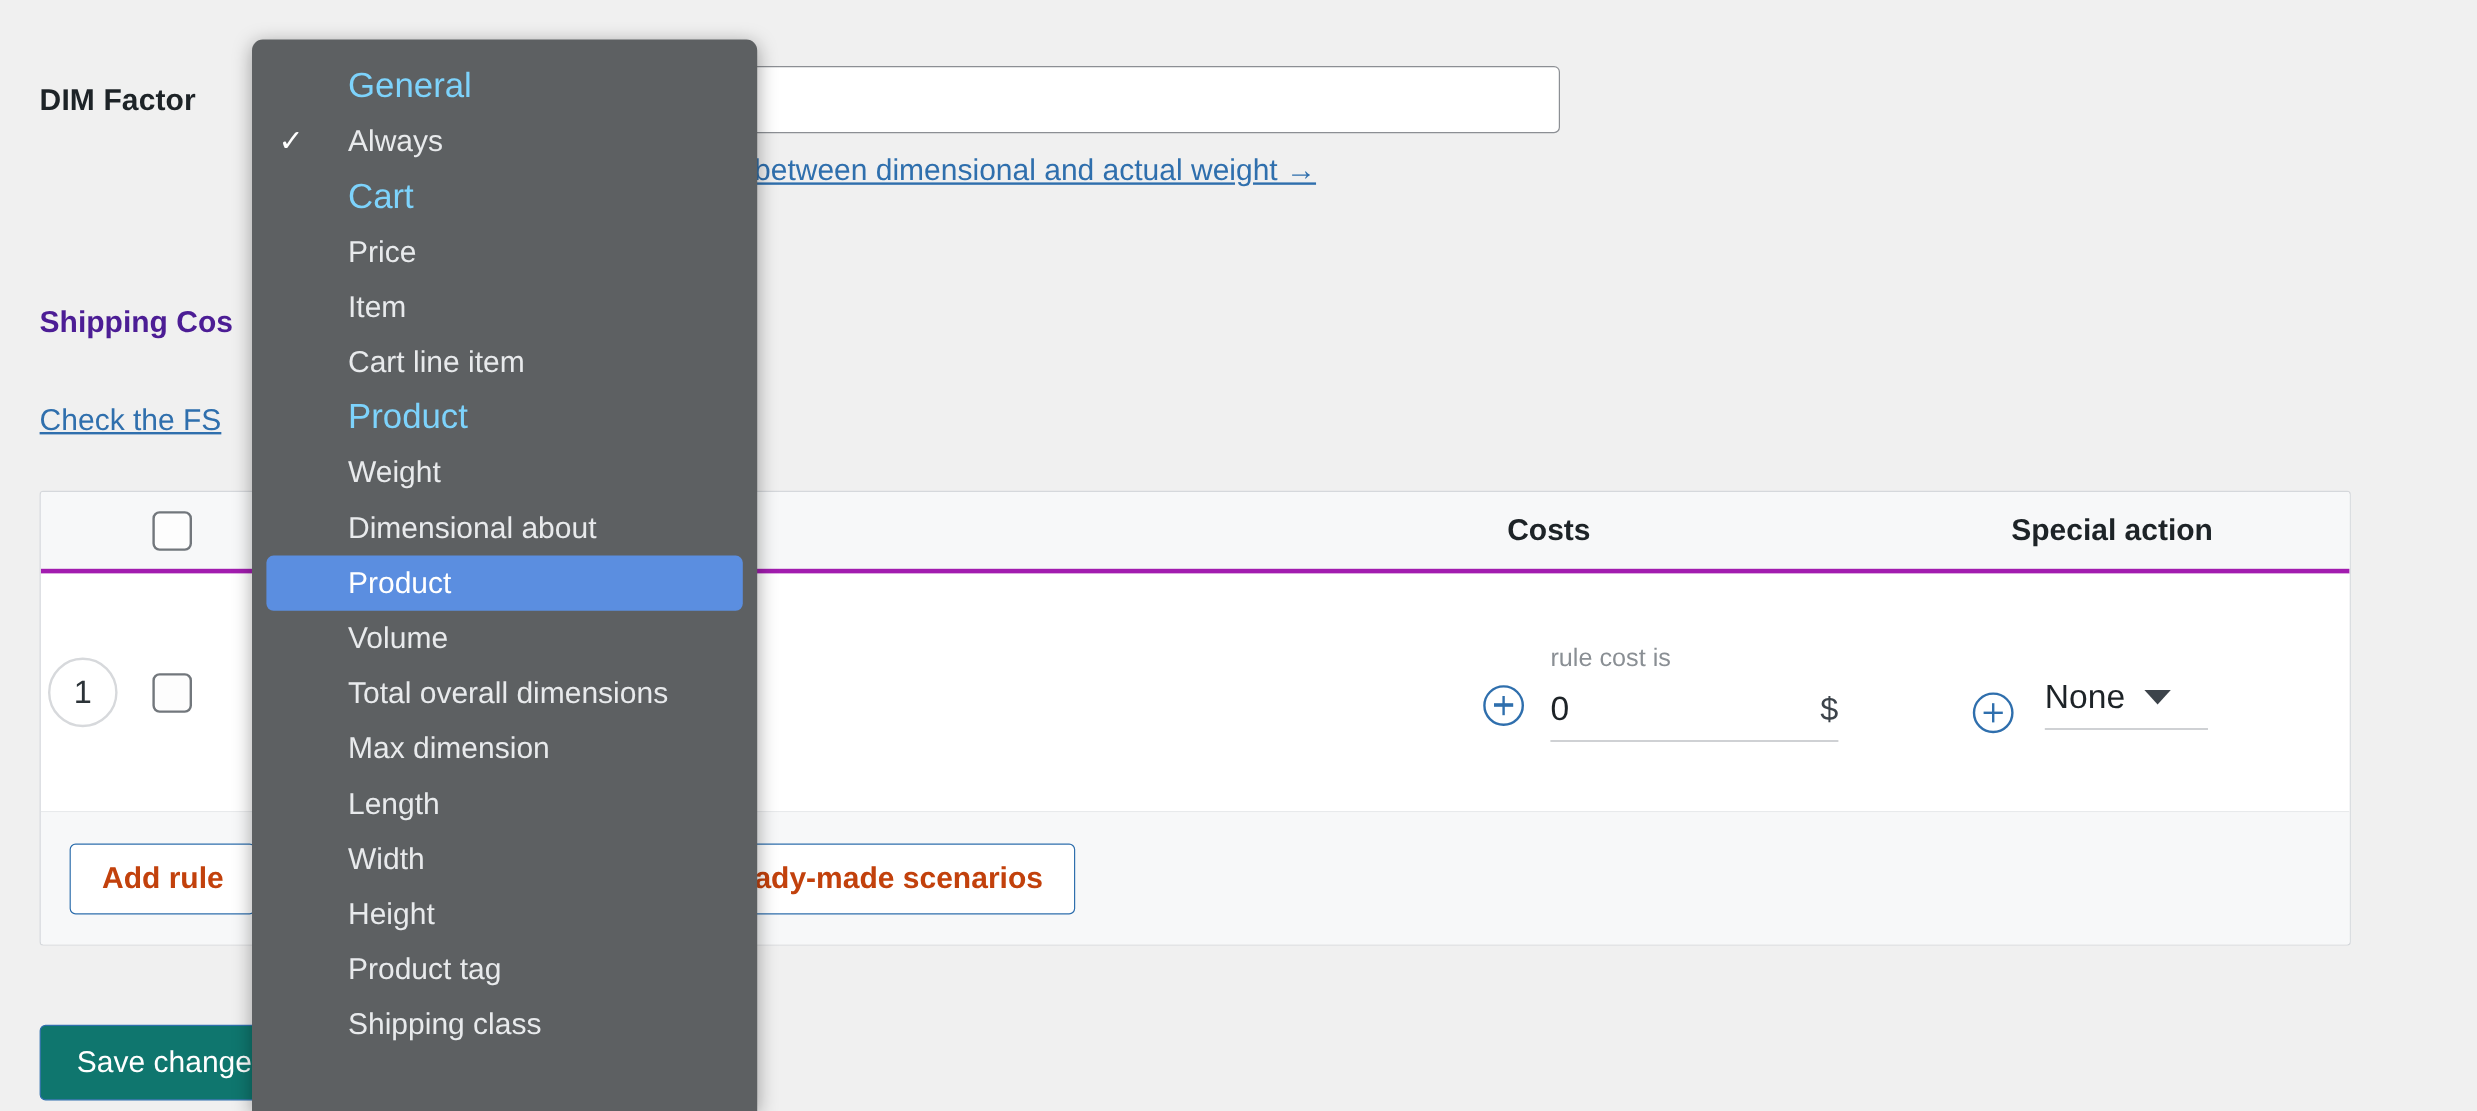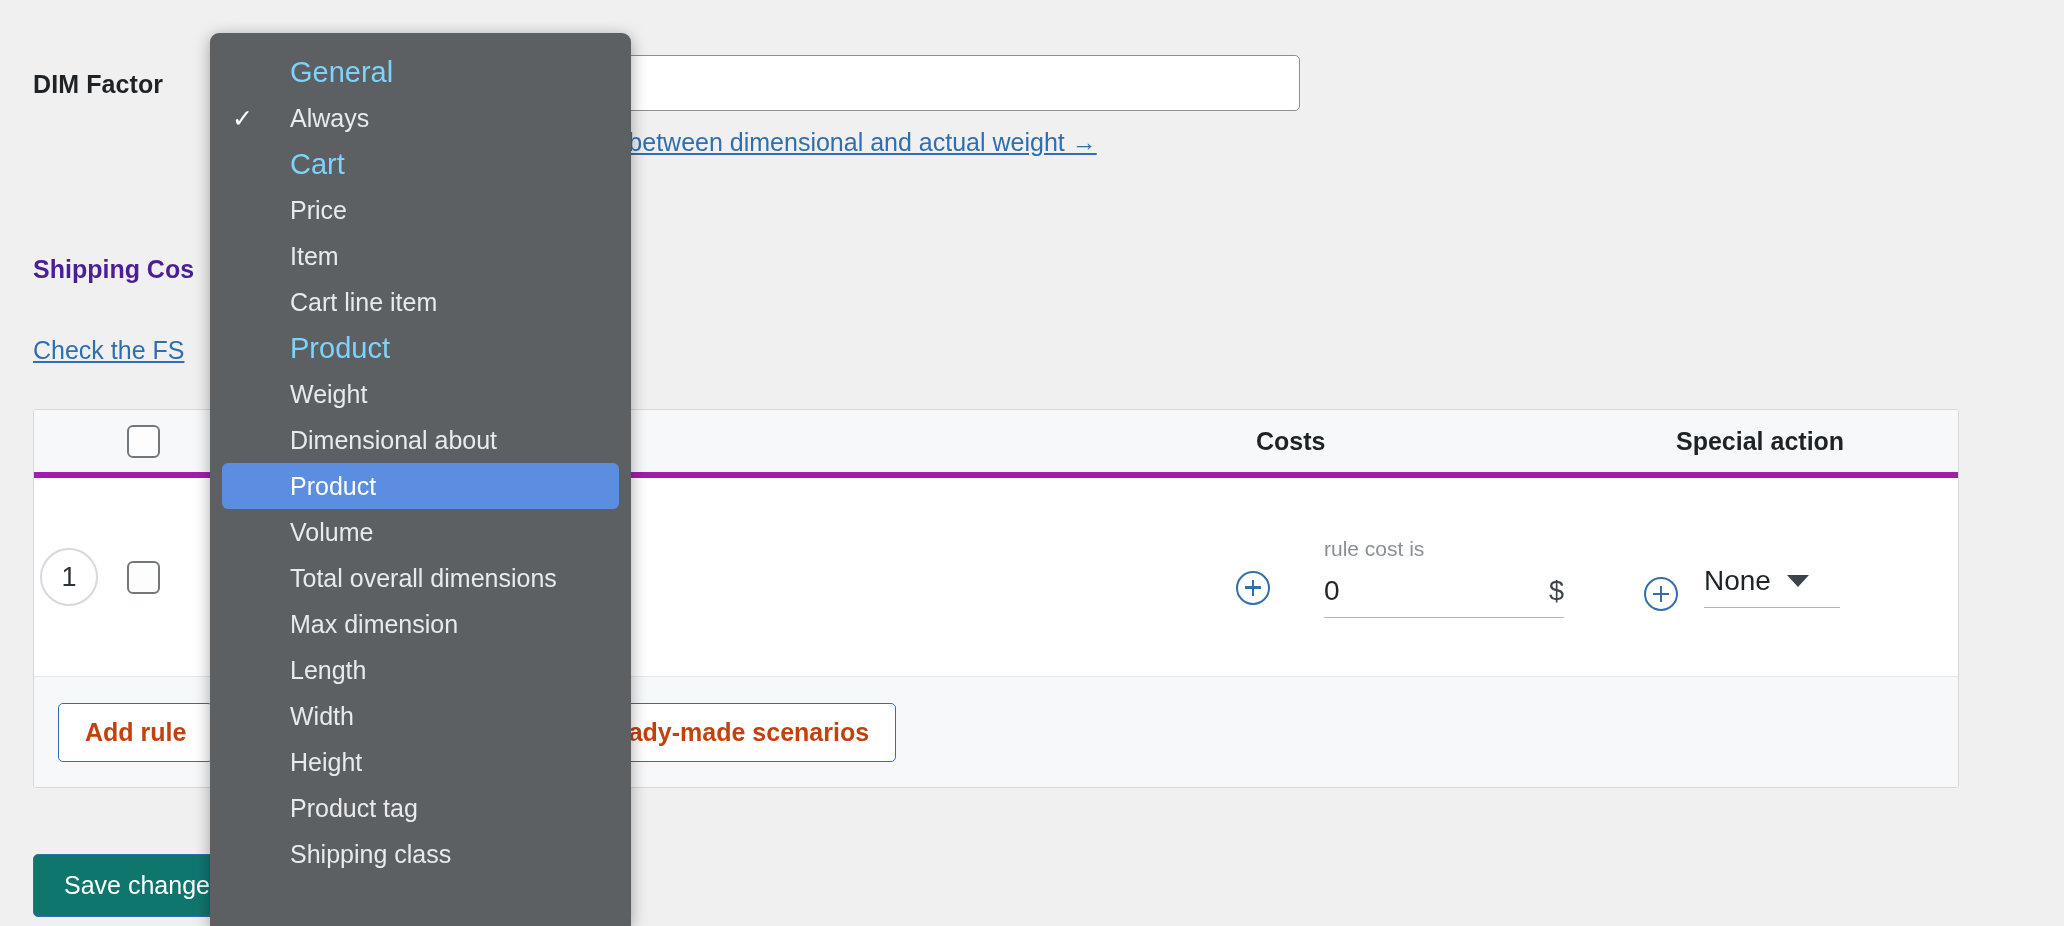--- a/index.html
+++ b/index.html
@@ -74,21 +74,21 @@
     border: 1px solid #d5d8dc;
     border-radius: 3px;
     background: #ffffff;
     overflow: hidden;
   }
   .thead {
     display: flex;
     align-items: center;
     height: 68px;
     background: #f7f8f9;
-    border-bottom: 6px solid #a21caf;
+    border-bottom: 4px solid #a21caf;
   }
   .tbody-row {
     display: flex;
     align-items: center;
     height: 199px;
     background: #ffffff;
     border-bottom: 1px solid #e3e5e8;
   }
   .col-num   { width: 70px; display:flex; justify-content:center; align-items:center; }
   .col-check { width: 78px; display:flex; justify-content:center; align-items:center; }
@@ -137,21 +137,21 @@
     margin-top: 34px;
   }
   .plus-icon::before, .plus-icon::after {
     content: "";
     position: absolute;
     background: #2f6fad;
   }
   .plus-icon::before { left: 7px; right: 7px; top: 13.5px; height: 2.5px; }
   .plus-icon::after  { top: 7px; bottom: 7px; left: 13.5px; width: 2.5px; }
 
-  .cost-field { display: flex; flex-direction: column; width: 240px; margin-left: 32px; }
+  .cost-field { display: flex; flex-direction: column; width: 240px; }
   .cost-caption {
     font-size: 21px;
     color: #8a8f94;
     margin-bottom: 14px;
     white-space: nowrap;
   }
   .cost-line {
     display: flex;
     align-items: baseline;
     justify-content: space-between;

